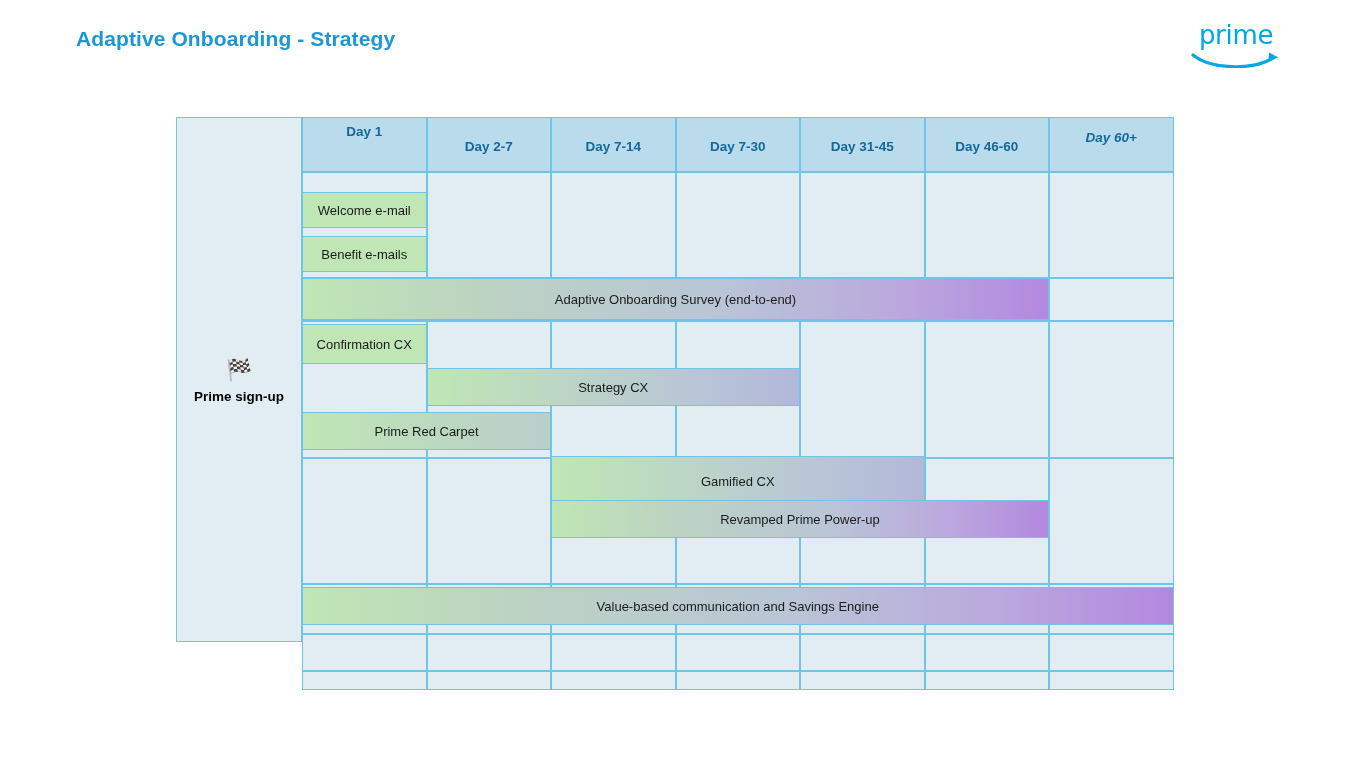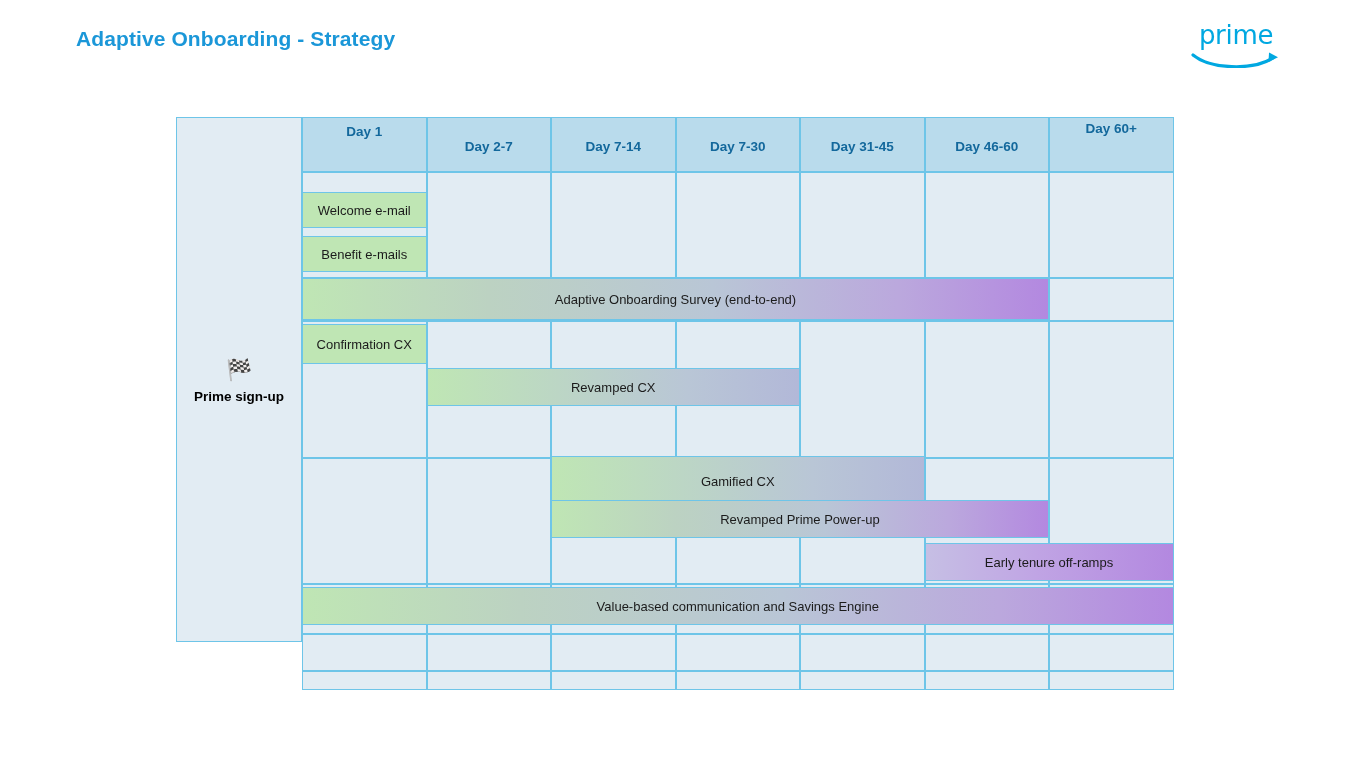--- a/index.html
+++ b/index.html
@@ -143,21 +143,21 @@
     <div class="col-header-label" style="left: 312.75px; top: 28.5px;">Day 2-7</div>
     <div class="grid-cell header" style="left: 375px; top: 0px; width: 124.5px; height: 55px;"></div>
     <div class="col-header-label" style="left: 437.25px; top: 28.5px;">Day 7-14</div>
     <div class="grid-cell header" style="left: 499.5px; top: 0px; width: 124.5px; height: 55px;"></div>
     <div class="col-header-label" style="left: 561.75px; top: 28.5px;">Day 7-30</div>
     <div class="grid-cell header" style="left: 624px; top: 0px; width: 124.5px; height: 55px;"></div>
     <div class="col-header-label" style="left: 686.25px; top: 28.5px;">Day 31-45</div>
     <div class="grid-cell header" style="left: 748.5px; top: 0px; width: 124.5px; height: 55px;"></div>
     <div class="col-header-label" style="left: 810.75px; top: 28.5px;">Day 46-60</div>
     <div class="grid-cell header" style="left: 873px; top: 0px; width: 124.5px; height: 55px;"></div>
-    <div class="col-header-label" style="left: 935.25px; top: 11px;">Day 60+</div>
+    <div class="col-header-label" style="left: 935.25px; top: 20px; font-style: italic;">Day 60+</div>
     <div class="grid-cell" style="left: 126px; top: 55px; width: 124.5px; height: 106px;"></div>
     <div class="grid-cell" style="left: 250.5px; top: 55px; width: 124.5px; height: 106px;"></div>
     <div class="grid-cell" style="left: 375px; top: 55px; width: 124.5px; height: 106px;"></div>
     <div class="grid-cell" style="left: 499.5px; top: 55px; width: 124.5px; height: 106px;"></div>
     <div class="grid-cell" style="left: 624px; top: 55px; width: 124.5px; height: 106px;"></div>
     <div class="grid-cell" style="left: 748.5px; top: 55px; width: 124.5px; height: 106px;"></div>
     <div class="grid-cell" style="left: 873px; top: 55px; width: 124.5px; height: 106px;"></div>
     <div class="grid-cell" style="left: 126px; top: 161px; width: 124.5px; height: 43px;"></div>
     <div class="grid-cell" style="left: 250.5px; top: 161px; width: 124.5px; height: 43px;"></div>
     <div class="grid-cell" style="left: 375px; top: 161px; width: 124.5px; height: 43px;"></div>
@@ -206,27 +206,27 @@
     <div class="bar" style="left: 126px; top: 119px; width: 124.5px; height: 36px; background: rgb(191, 230, 180);">
       <span class="bar-label">Benefit e-mails</span>
     </div>
     <div class="bar" style="left: 126px; top: 207px; width: 124.5px; height: 40px; background: rgb(191, 230, 180);">
       <span class="bar-label">Confirmation CX</span>
     </div>
     <div class="bar" style="left: 126px; top: 161px; width: 747px; height: 42px; background: linear-gradient(90deg, rgb(191, 230, 180) 0%, rgb(188, 210, 194) 25%, rgb(185, 198, 214) 55%, rgb(187, 168, 221) 80%, rgb(179, 136, 224) 100%);">
       <span class="bar-label">Adaptive Onboarding Survey (end-to-end)</span>
     </div>
     <div class="bar" style="left: 250.5px; top: 251px; width: 373.5px; height: 38px; background: linear-gradient(90deg, rgb(191, 230, 180) 0%, rgb(185, 198, 214) 70%, rgb(178, 184, 216) 100%);">
-      <span class="bar-label">Revamped CX</span>
+      <span class="bar-label">Strategy CX</span>
+    </div>
+    <div class="bar" style="left: 126px; top: 295px; width: 249px; height: 38px; background: linear-gradient(90deg, rgb(191, 230, 180) 0%, rgb(185, 206, 202) 100%);">
+      <span class="bar-label">Prime Red Carpet</span>
     </div>
     <div class="bar" style="left: 375px; top: 339px; width: 373.5px; height: 50px; background: linear-gradient(90deg, rgb(191, 230, 180) 0%, rgb(185, 198, 214) 70%, rgb(178, 184, 216) 100%);">
       <span class="bar-label">Gamified CX</span>
     </div>
     <div class="bar" style="left: 375px; top: 383px; width: 498px; height: 38px; background: linear-gradient(90deg, rgb(191, 230, 180) 0%, rgb(188, 210, 194) 25%, rgb(185, 198, 214) 55%, rgb(187, 168, 221) 80%, rgb(179, 136, 224) 100%);">
       <span class="bar-label">Revamped Prime Power-up</span>
     </div>
-    <div class="bar" style="left: 748.5px; top: 426px; width: 249px; height: 38px; background: linear-gradient(90deg, rgb(198, 191, 228) 0%, rgb(192, 164, 228) 45%, rgb(179, 136, 224) 100%);">
-      <span class="bar-label">Early tenure off-ramps</span>
-    </div>
     <div class="bar" style="left: 126px; top: 470px; width: 871.5px; height: 38px; background: linear-gradient(90deg, rgb(191, 230, 180) 0%, rgb(188, 210, 194) 25%, rgb(185, 198, 214) 55%, rgb(187, 168, 221) 80%, rgb(179, 136, 224) 100%);">
       <span class="bar-label">Value-based communication and Savings Engine</span>
     </div>
   </div>
 
 </body></html>

